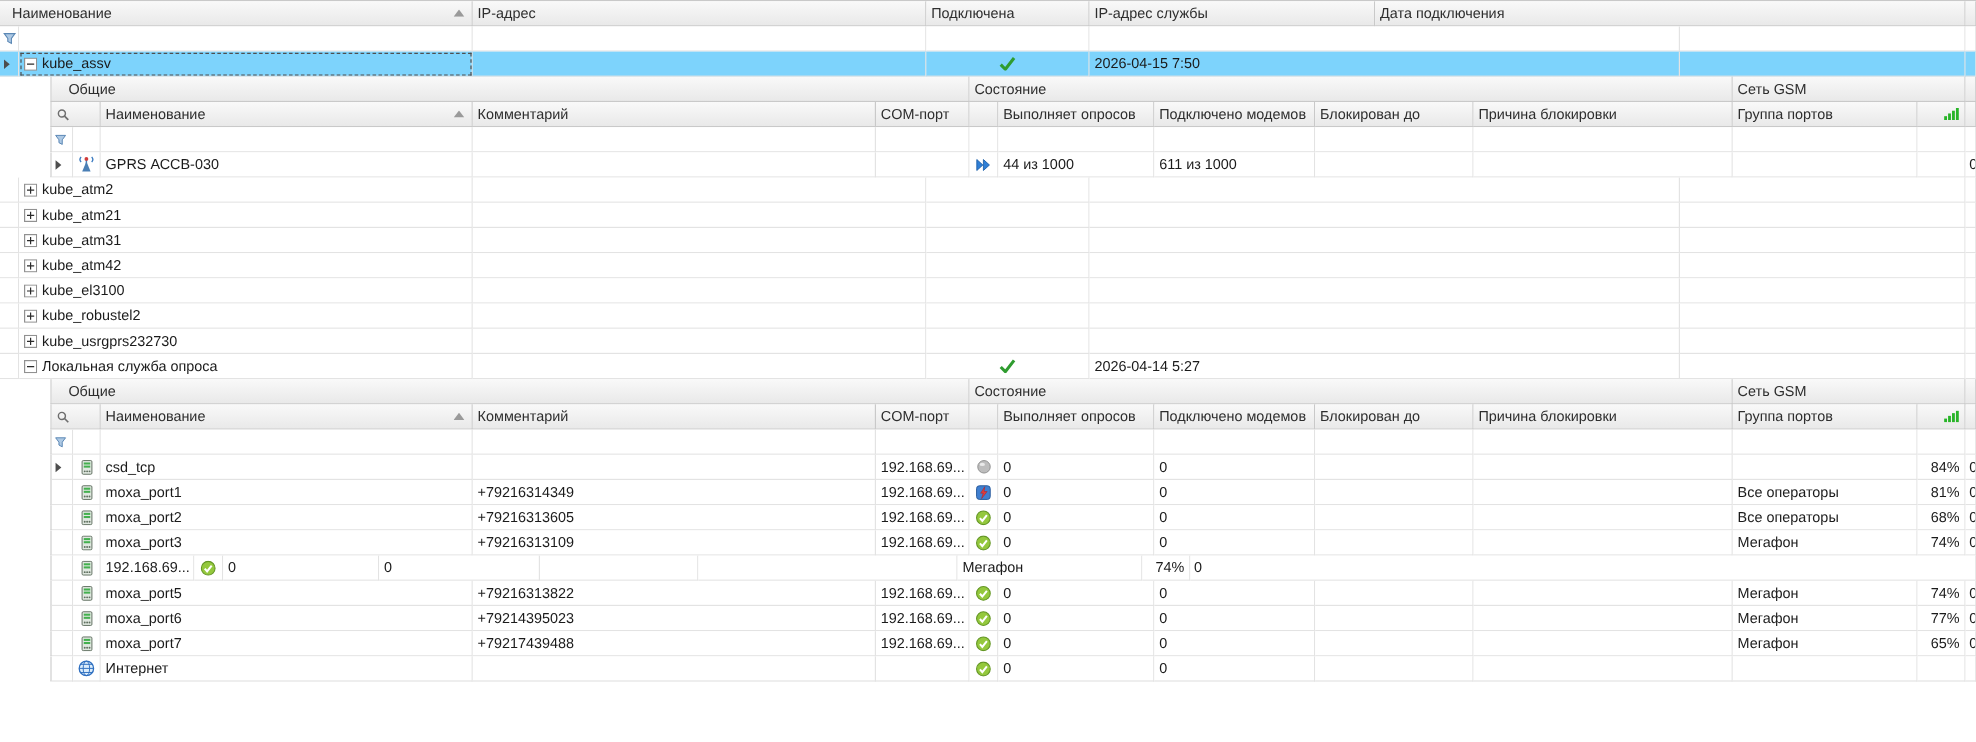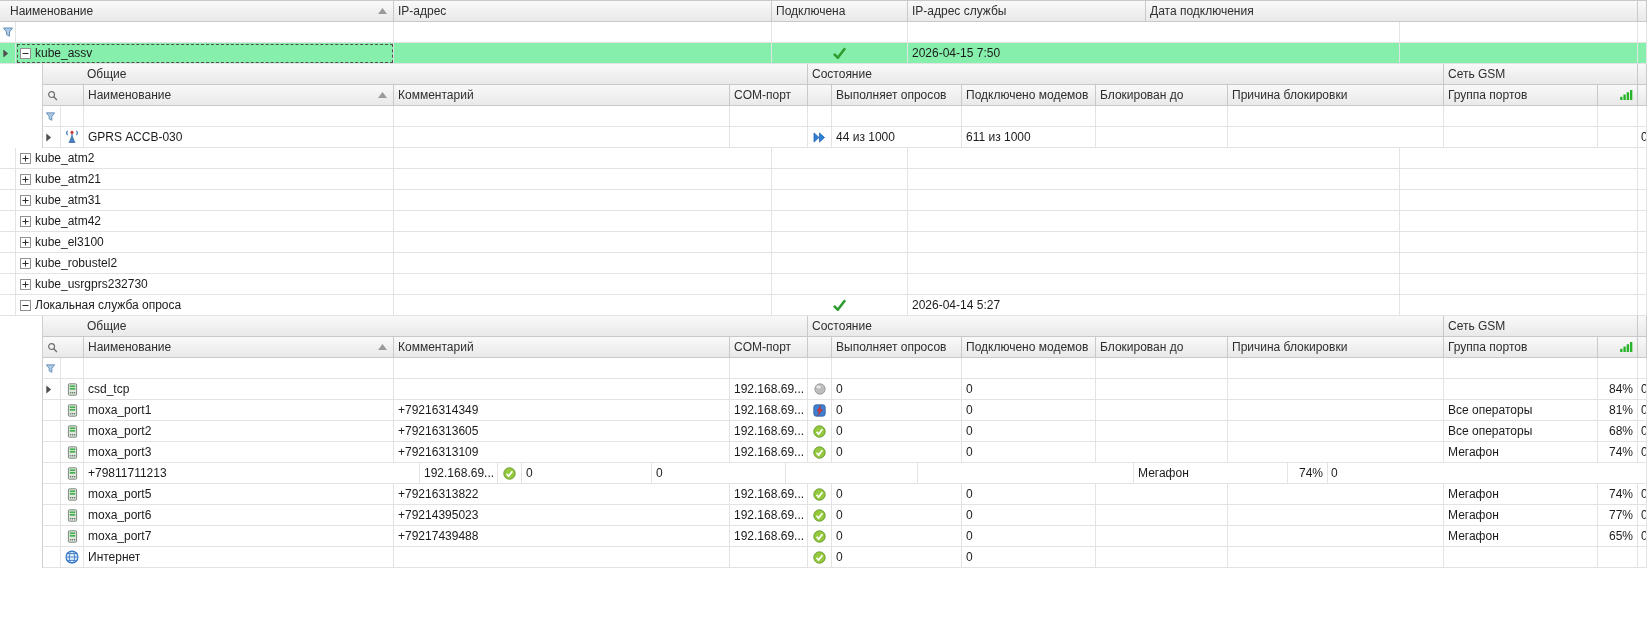--- a/index.html
+++ b/index.html
@@ -29,25 +29,25 @@
   .dcomment{flex-basis:336px}
   .dcom{flex-basis:78px}
   .dsicon{flex-basis:24px;padding:0 2px;justify-content:center}
   .dpolls{flex-basis:130px}
   .dmodems{flex-basis:134px}
   .dblocked{flex-basis:132px}
   .dreason{flex-basis:216px}
   .dgroup{flex-basis:154px}
   .dsignal{flex-basis:40px;justify-content:flex-end}
   .dsearch{flex-basis:42px}
-  .b1{flex-basis:766px;padding-left:44px}
+  .b1{flex-basis:766px;padding-left:14px}
   .b2{flex-basis:636px}
   .b3{flex-basis:194px}
   
-  .sel .c{background:#86efac}
+  .sel .c{background:#7dd3fc}
   .focuscell{outline:1px dashed #4f4f4f;outline-offset:-2px}
   .sortwrap{margin-left:auto;display:flex;align-items:center;padding-right:2px}
   .ic{flex:0 0 auto}
   .defs{position:absolute;width:0;height:0;overflow:hidden}
   .bottom-fill{height:7px;background:#fff}
 </style>
 </head>
 <body>
 
 <svg class="defs" xmlns="http://www.w3.org/2000/svg">
@@ -556,21 +556,20 @@
   </div>
 
   <div class="r">
     <div class="sp"></div>
     <div class="c dind dl"></div>
     <div class="c dicon">
         <svg class="ic" width="13" height="13">
           <use href="#i-modem"></use>
         </svg>
       </div>
-    <div class="c dcomment">+79811711213</div>
     <div class="c dcom">192.168.69...</div>
     <div class="c dsicon">
         <svg class="ic" width="13" height="13">
           <use href="#i-ok"></use>
         </svg>
       </div>
     <div class="c dpolls">0</div>
     <div class="c dmodems">0</div>
     <div class="c dblocked"></div>
     <div class="c dreason"></div>

